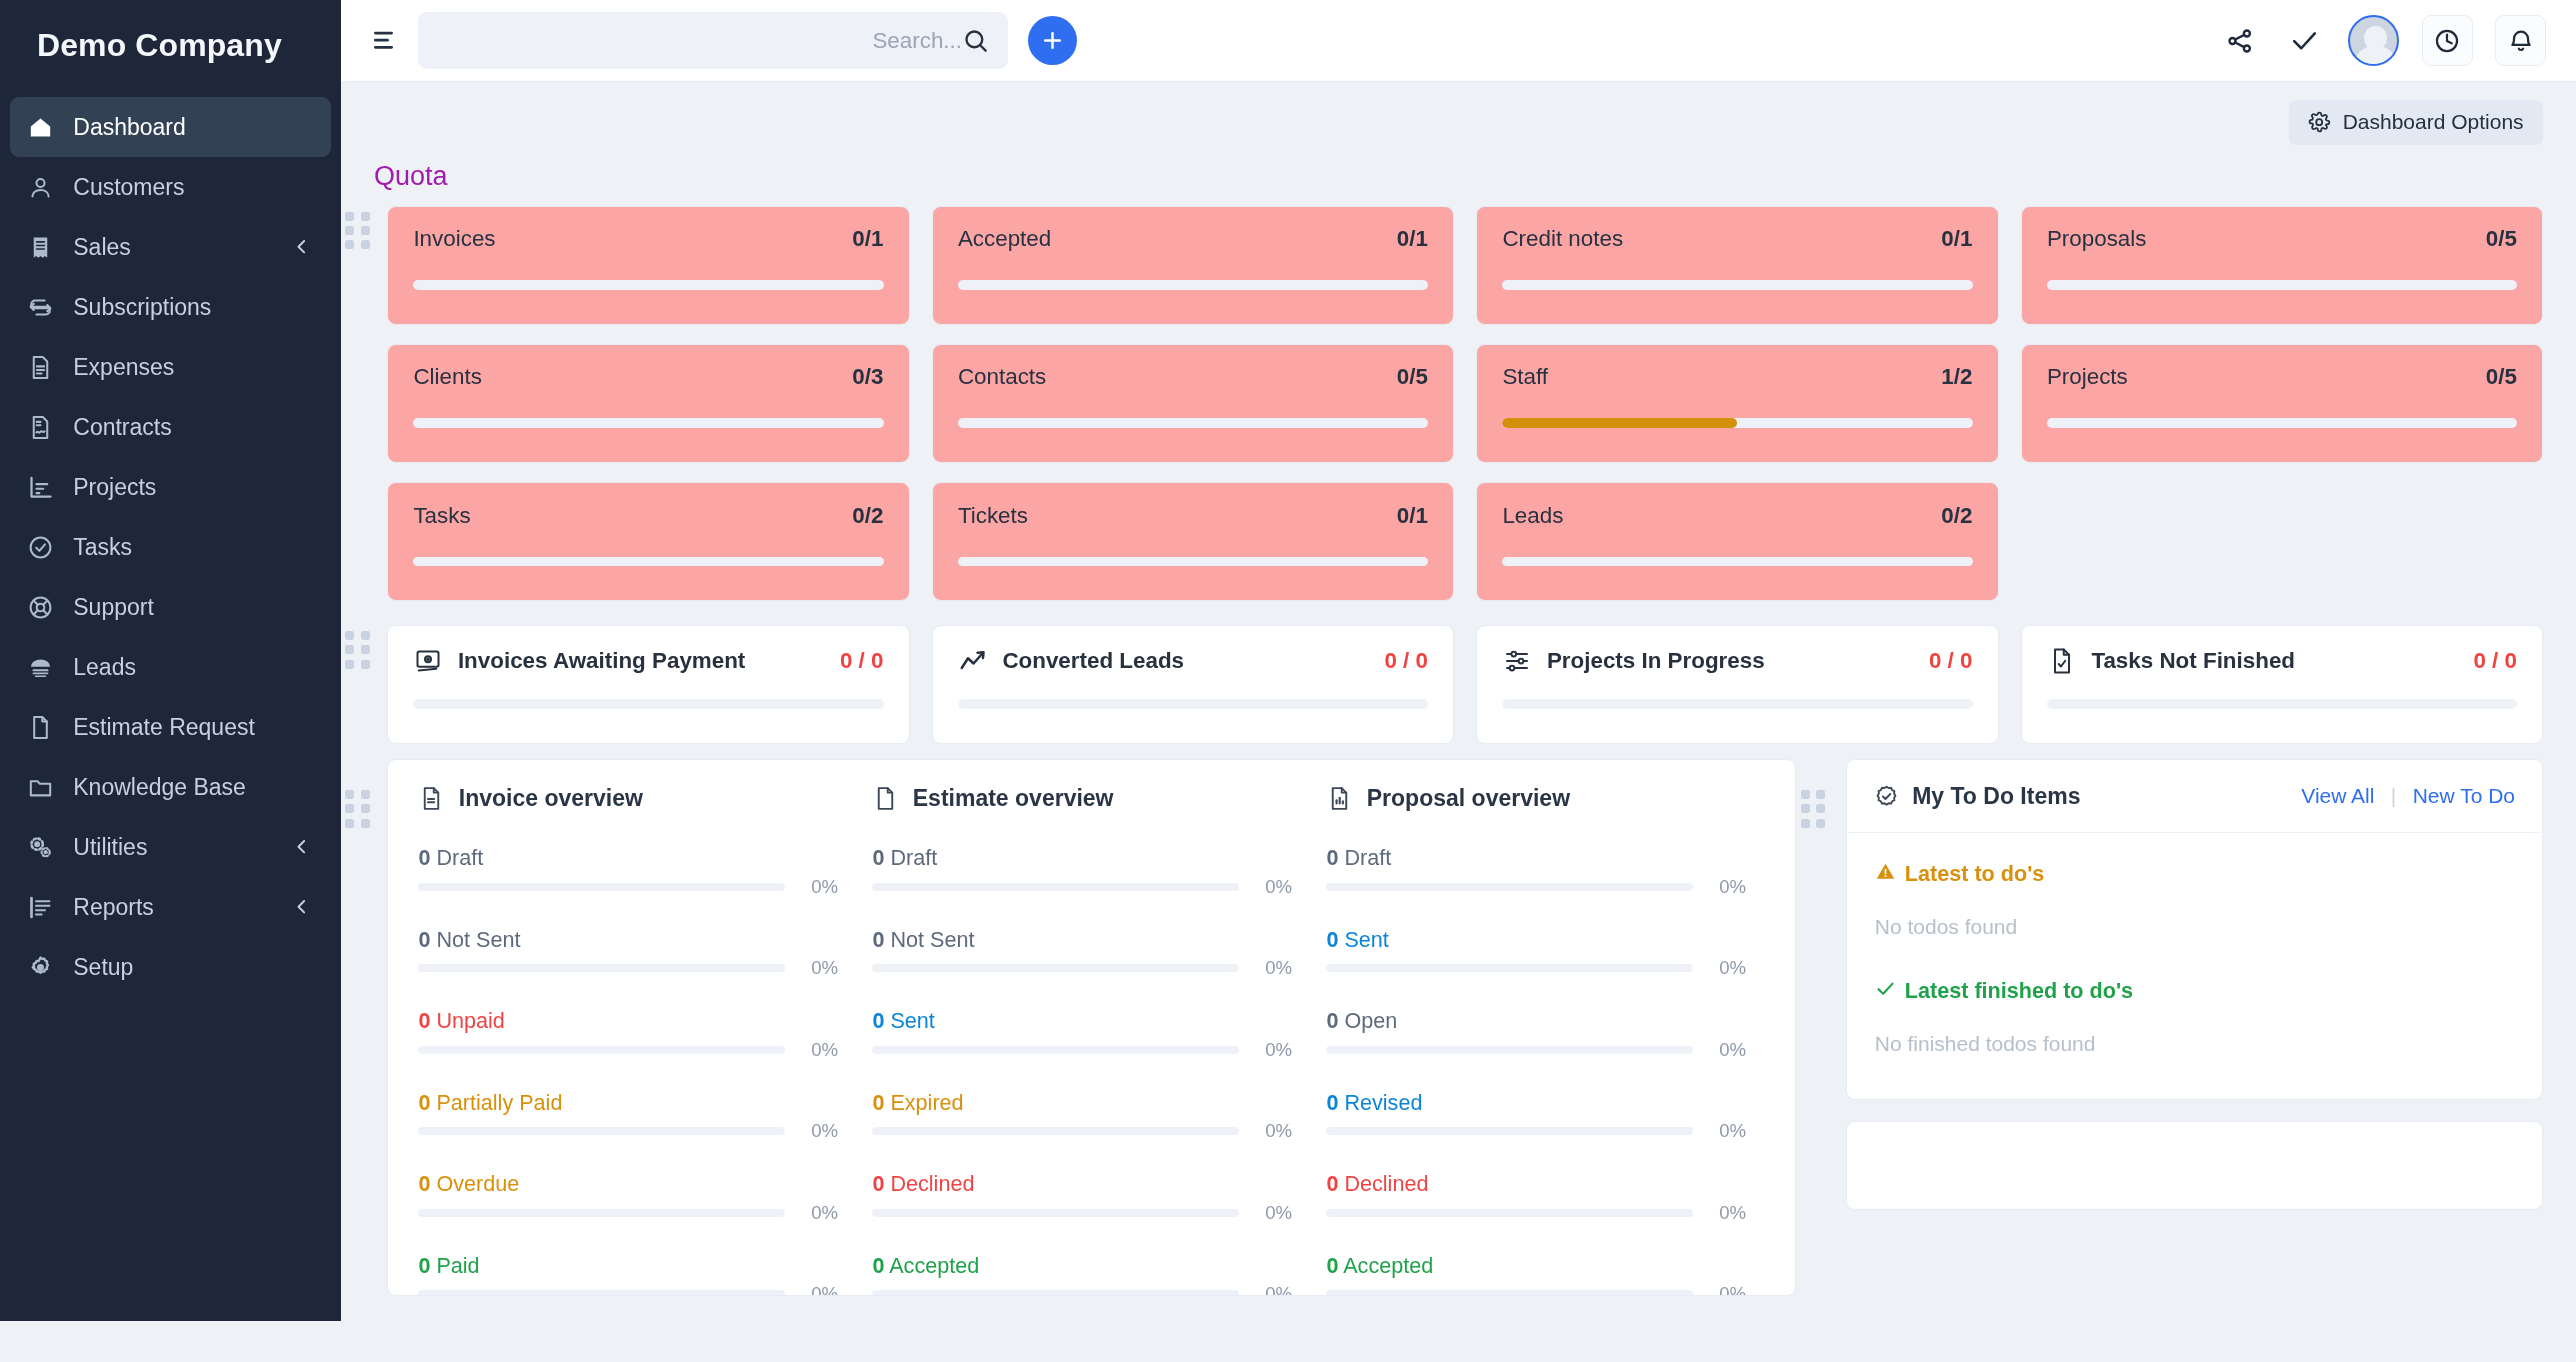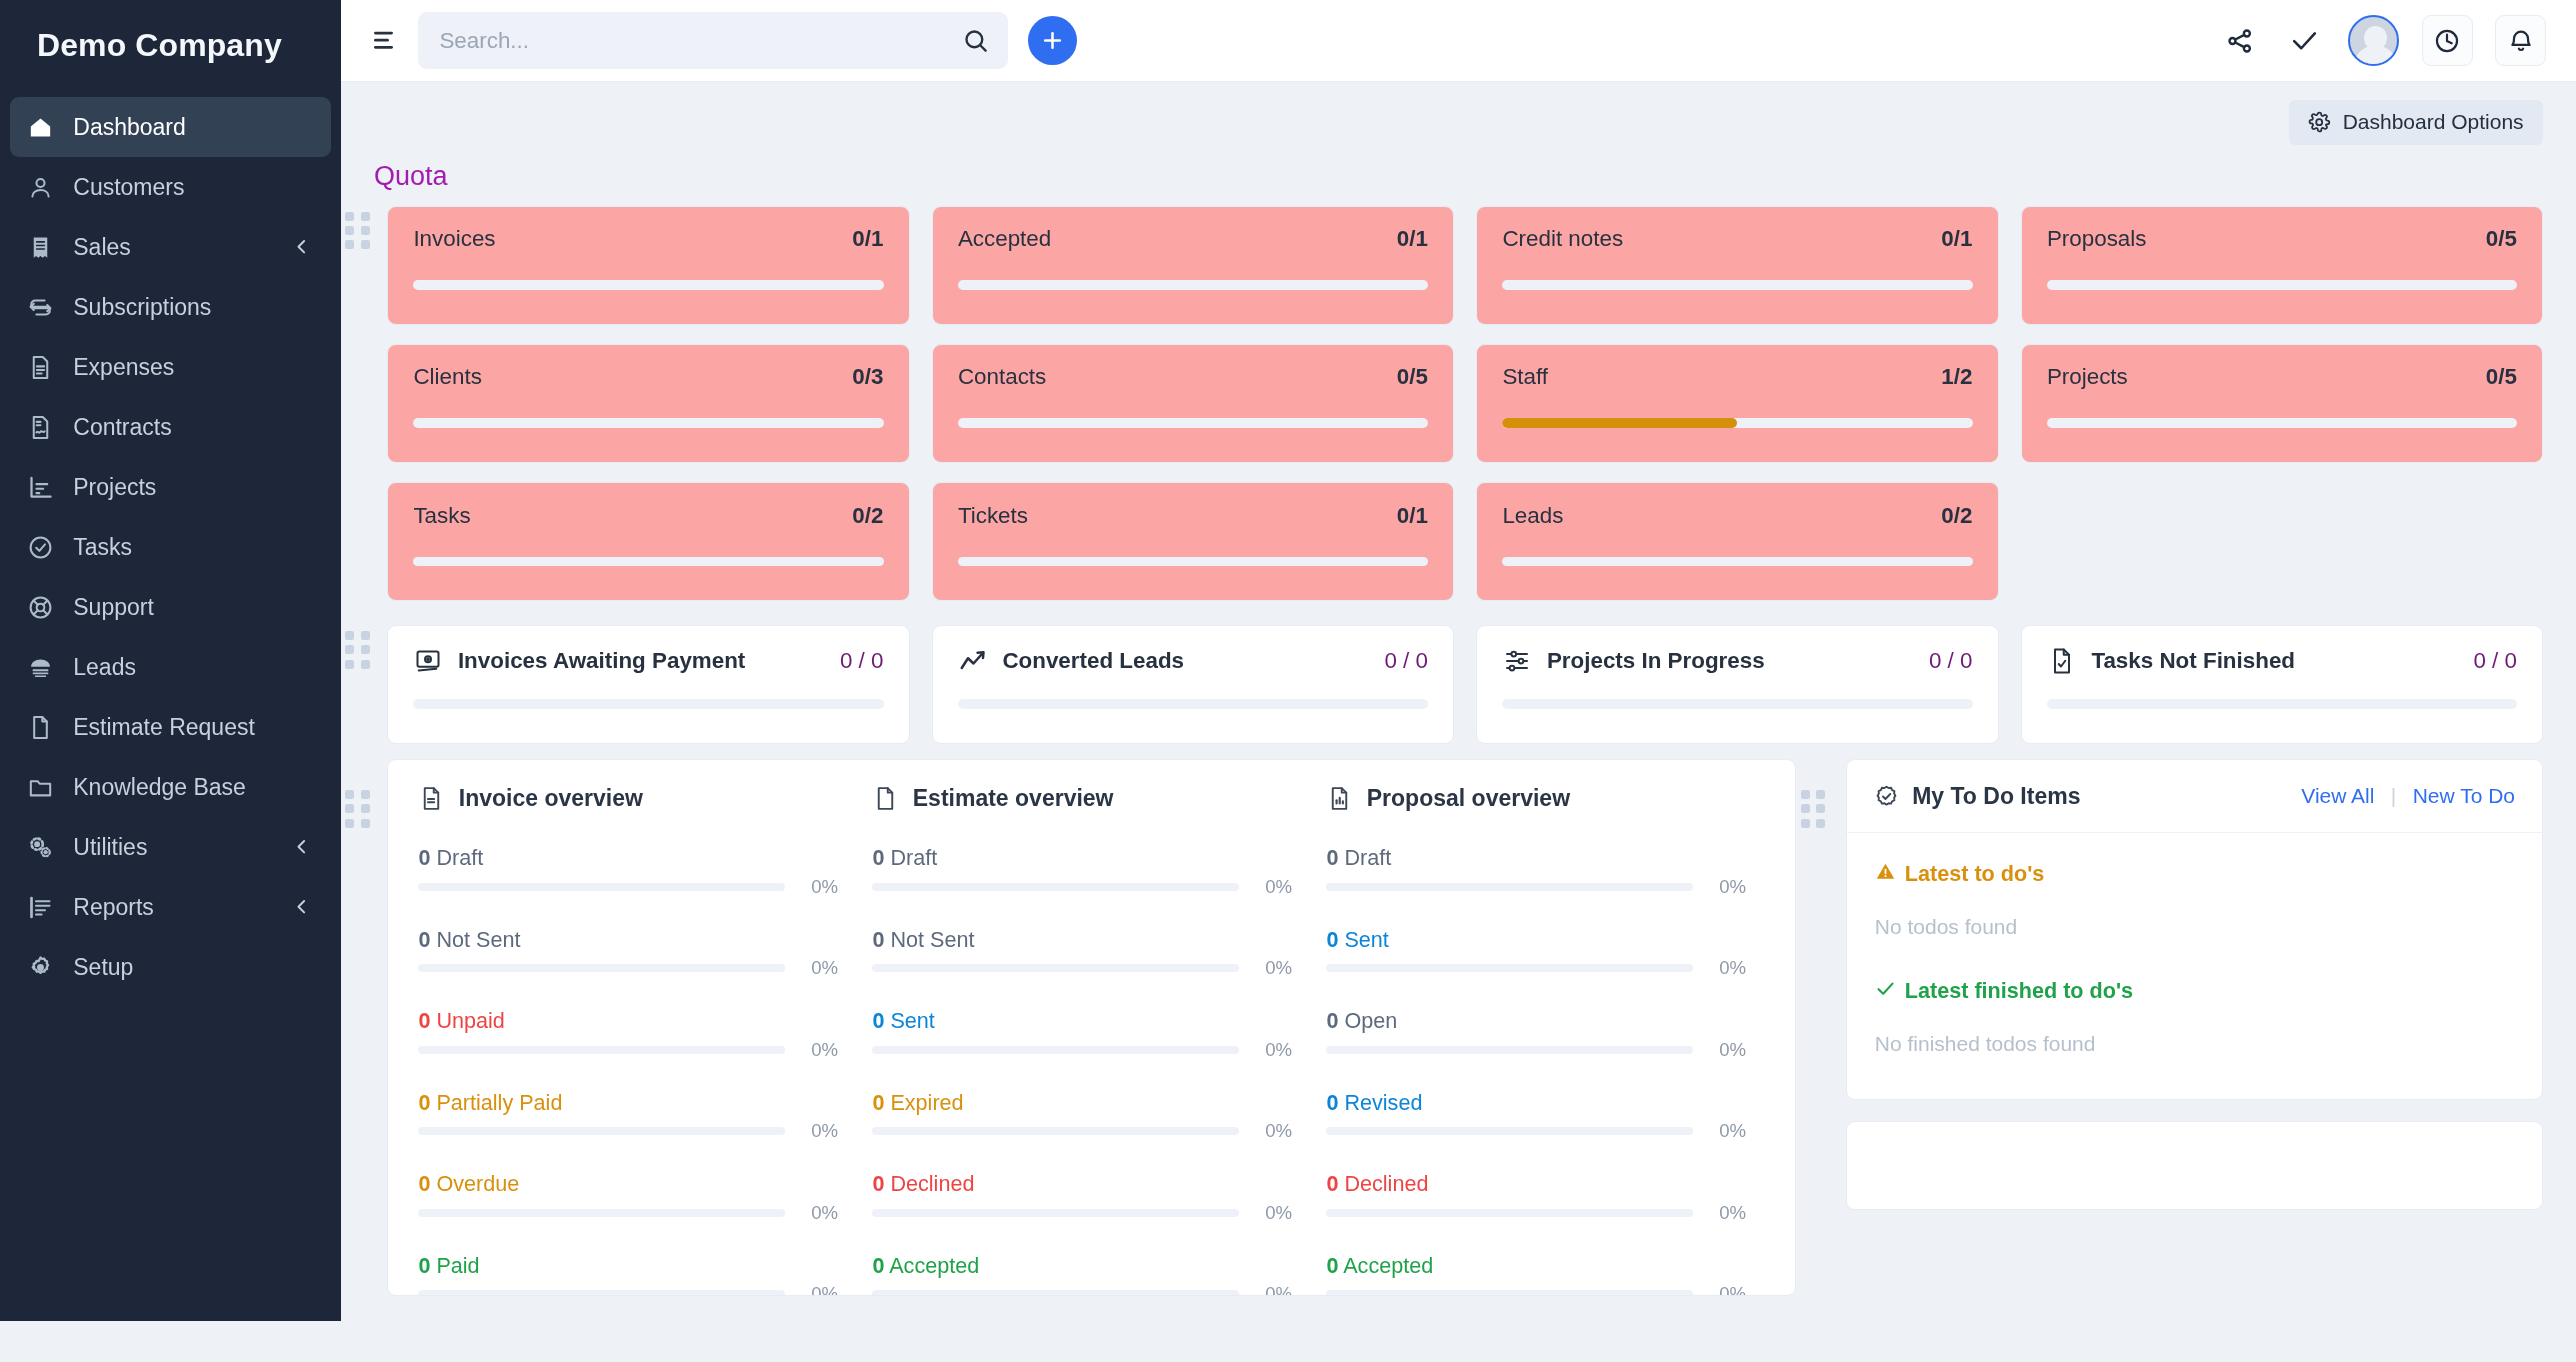--- a/index.html
+++ b/index.html
@@ -72,20 +72,21 @@
     width: 590px; height: 57px;
     background: #eef1f7;
     border-radius: 9px;
     display: flex; align-items: center;
     padding: 0 19.4px 0 21px;
   }
   .searchbox input {
     flex: 1 1 auto; border: none; outline: none; background: transparent;
     font-size: 22.4px; color: #2f3a4c;
     font-family: "Liberation Sans", sans-serif;
+    text-align: right;
   }
   .searchbox input::placeholder { color: #9aa5b6; }
   .search-icon { color: #2b3444; display:flex; align-items:center; }
   .plusbtn {
     margin-left: 19.4px;
     width: 49px; height: 49px; border-radius: 50%;
     background: #2f6ef0; color: #fff;
     display: flex; align-items: center; justify-content: center;
     font-size: 31px; line-height: 1; cursor: pointer;
     font-weight: 300;
@@ -160,21 +161,21 @@
     padding: 13.4px 33px 0 13.4px;
   }
   .kcard {
     background: #fff; border: 0.7px solid #e7ecf4; border-radius: 9px;
     height: 119px; padding: 19.4px 25px 0 25px;
     display: flex; flex-direction: column;
   }
   .kcard .top { display: flex; align-items: center; }
   .kcard .kico { width: 40px; flex: 0 0 40px; color: #27313f; display:flex; align-items:center; }
   .kcard .name { font-size: 22.4px; color: #28313f; font-weight: 700; padding-left: 4.5px; }
-  .kcard .val { margin-left: auto; font-size: 22.4px; color: #701a75; font-weight: 400; }
+  .kcard .val { margin-left: auto; font-size: 22.4px; color: #ef4444; font-weight: 700; }
   .kcard .bar { margin-top: auto; margin-bottom: 34px; height: 9.7px; border-radius: 5.2px; background: #eef1f7; }
 
   
   .lower { display: flex; align-items: flex-start; padding: 15px 33px 0 0; }
   .overview-panel {
     background: #fff; border: 0.7px solid #e7ecf4; border-radius: 9px;
     flex: 0 0 1409px;
     margin-left: 13.4px;
     padding: 25px 30px 0 30px;
     display: grid; grid-template-columns: repeat(3, 1fr); gap: 12px 15px;

